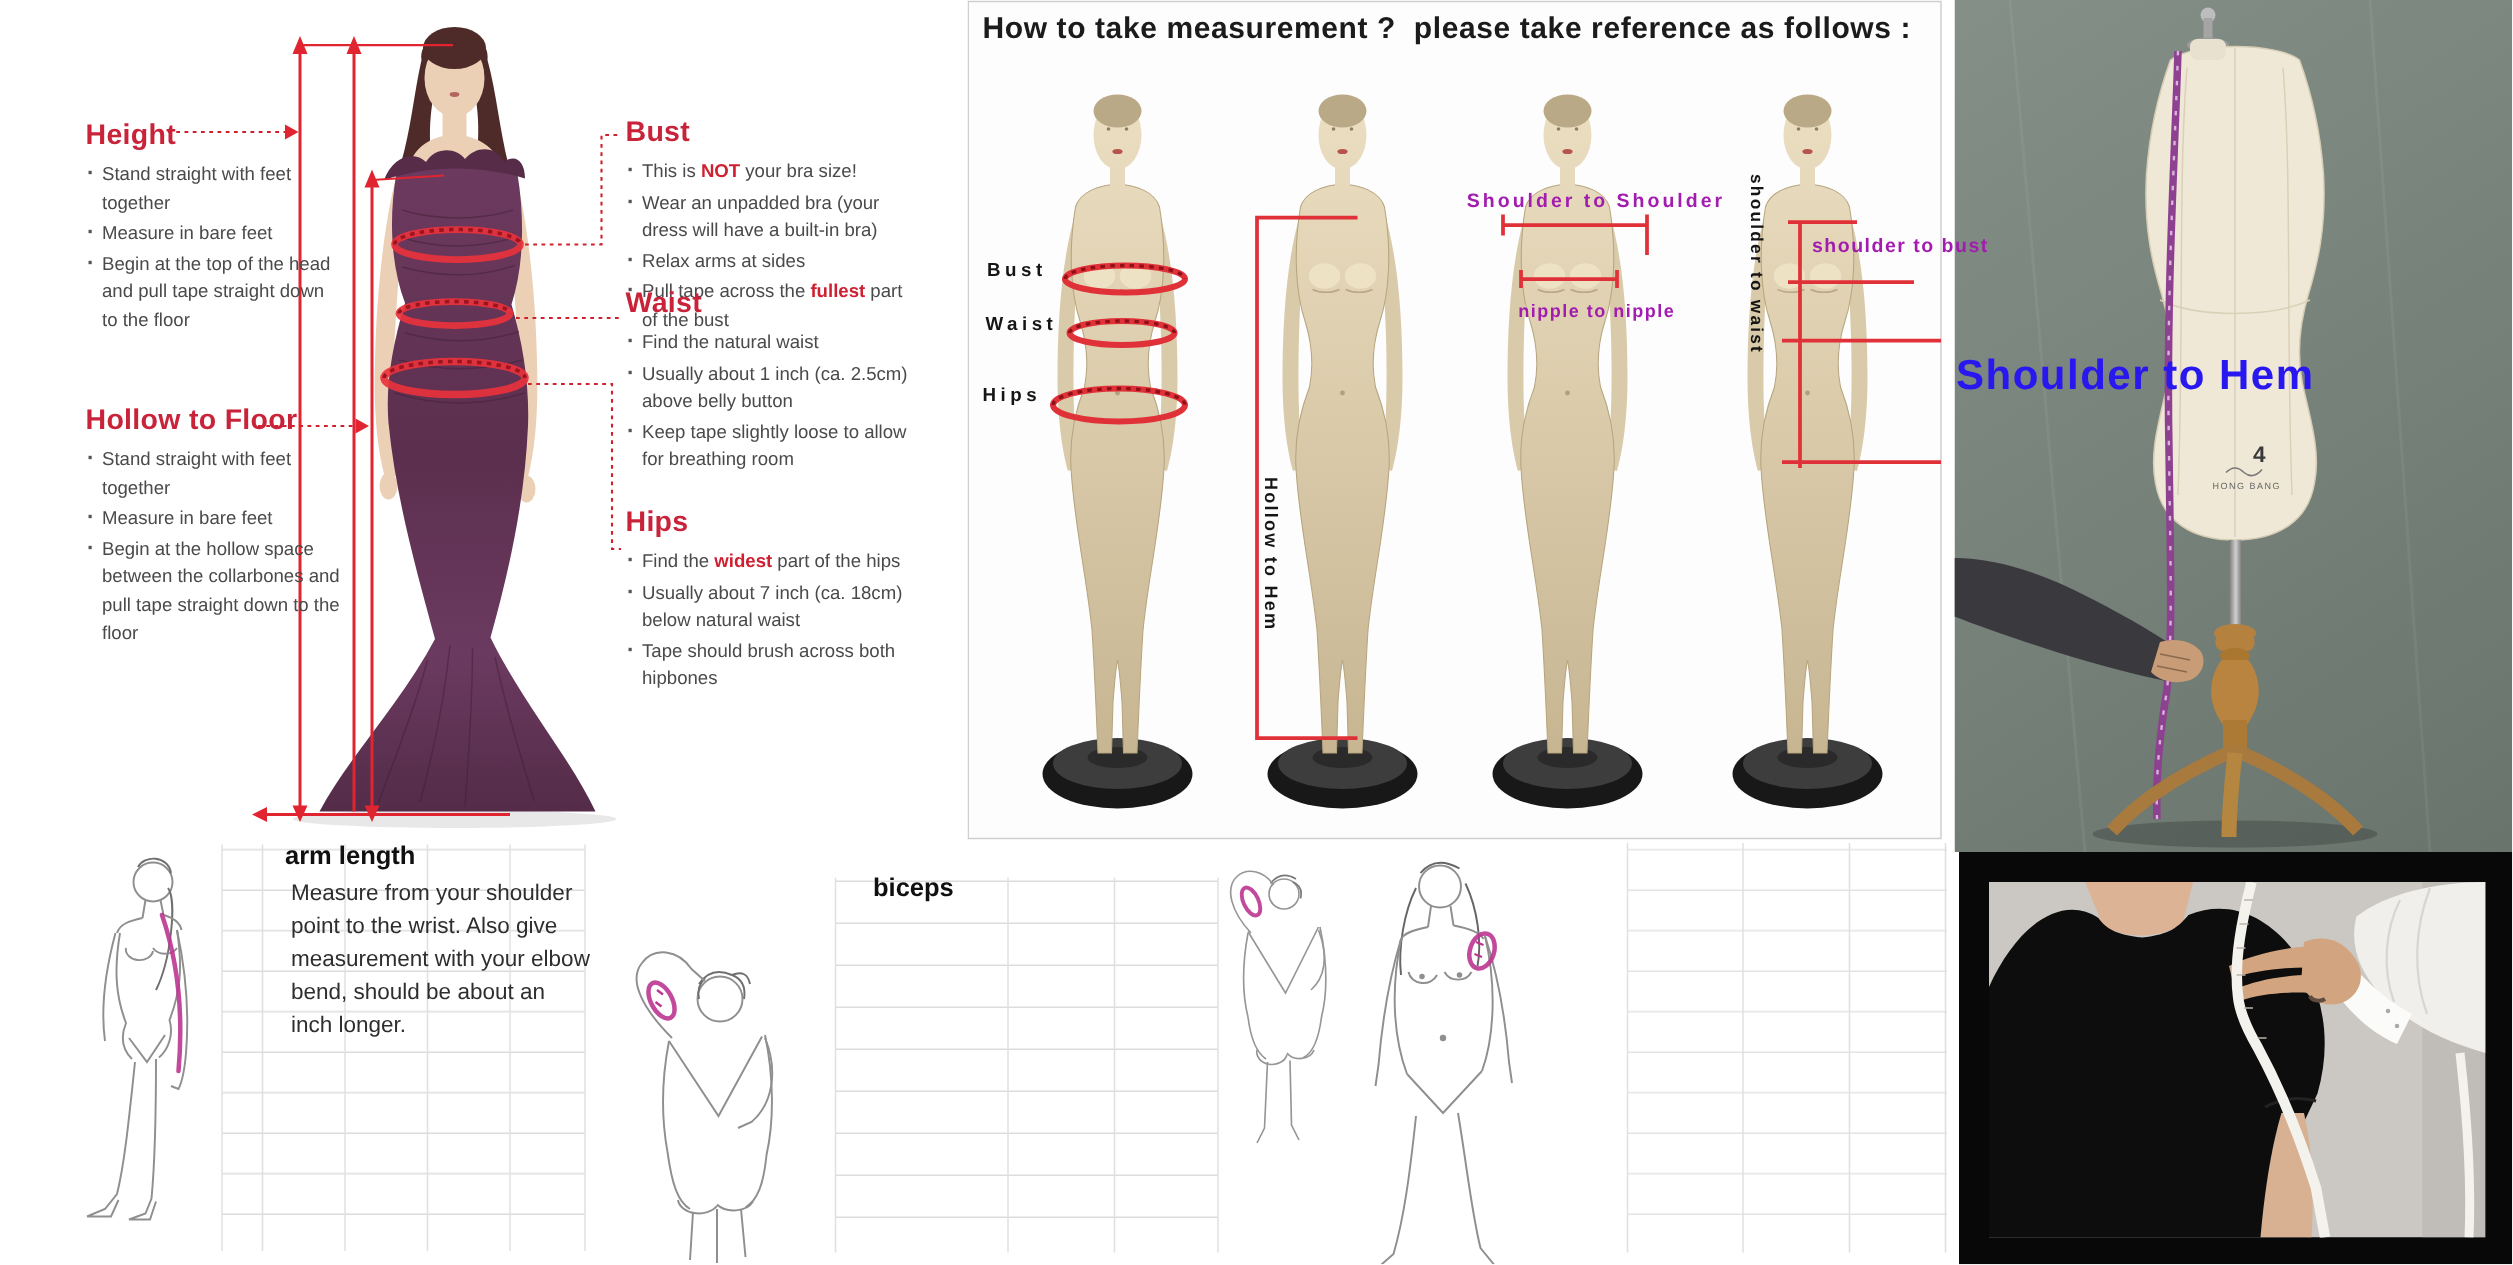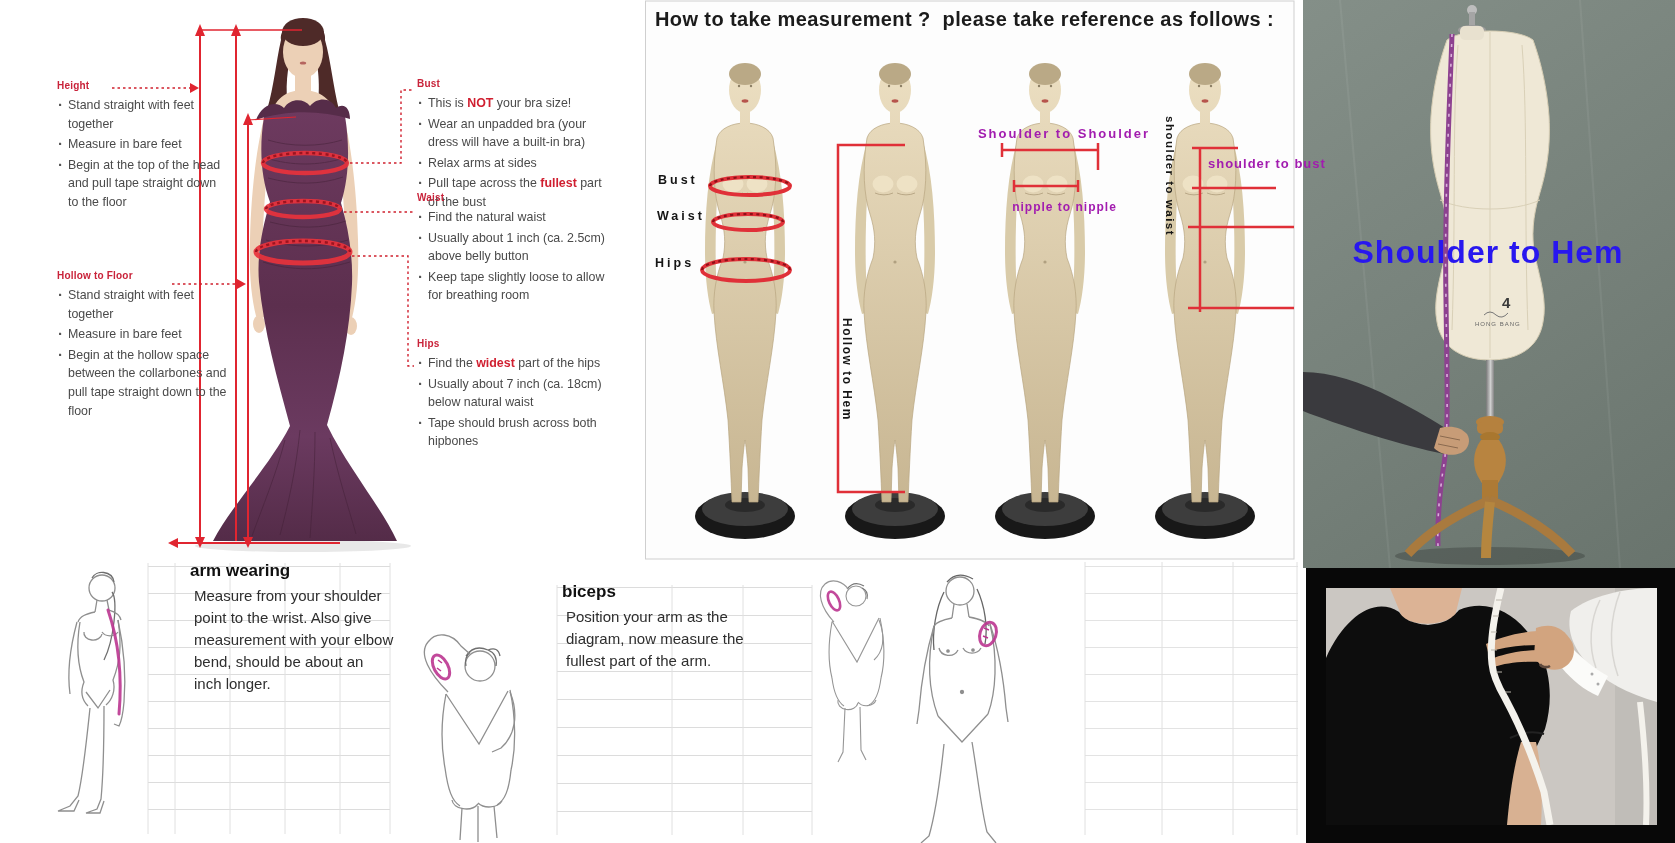--- a/index.html
+++ b/index.html
@@ -1,33 +1,33 @@
 <!DOCTYPE html>
 <html><head>
 <meta charset="utf-8">
 <style>
   html,body{margin:0;padding:0;background:#fff;}
   .canvas{position:relative;width:1675px;height:843px;overflow:hidden;background:#ffffff;
           font-family:"Liberation Sans", sans-serif;}
   .canvas svg{position:absolute;display:block;}
   .abs{position:absolute;}
   
-  .sec h3{margin:0 0 5px;font-size:10px;font-weight:bold;color:#c9233a;letter-spacing:.2px;}
+  .sec h3{margin:0 0 5px;font-size:19px;font-weight:bold;color:#c9233a;letter-spacing:.2px;}
   .bullets{list-style:none;margin:0;padding:0;}
   .bullets li{position:relative;padding-left:11px;font-size:12.4px;line-height:1.5;color:#4a4a4a;margin-bottom:2px;}
   .bullets li::before{content:"·";position:absolute;left:1px;top:-2px;color:#555;font-weight:bold;font-size:15px;}
   .em{color:#d01f30;font-weight:bold;}
   
   .mid-title{font-size:20px;font-weight:bold;color:#1b1b1b;letter-spacing:.4px;white-space:pre-wrap;}
   .mid-label{font-weight:bold;color:#151515;font-size:12.5px;letter-spacing:3px;}
   .mid-label-sm{font-weight:bold;color:#a21caf;font-size:12px;letter-spacing:1px;}
   .vtext{writing-mode:vertical-rl;font-weight:bold;color:#151515;font-size:12px;letter-spacing:1.5px;}
   .center{text-align:center;}
   
-  .blue-caption{font-size:32px;font-weight:800;color:#2817ef;letter-spacing:1px;text-align:center;}
+  .blue-caption{font-size:28px;font-weight:800;color:#2817ef;letter-spacing:1px;text-align:left;}
   
   .bsec h4{margin:0 0 3px;font-size:17px;font-weight:bold;color:#101010;}
   .bsec p{margin:4px;font-size:15px;line-height:1.47;color:#2e2e2e;}
 </style>
 </head>
 <body>
 
 <div class="canvas">
 
   <svg style="left:0;top:0" width="645" height="560" viewBox="0 0 645 560">
@@ -407,21 +407,20 @@
   <div class="abs mid-label" style="left:655px;top:256px">Hips</div>
   <div class="abs vtext" style="left:840px;top:318px;height:125px">Hollow to Hem</div>
   <div class="abs mid-label-sm center" style="left:968px;top:126px;width:192px;letter-spacing:2px;font-size:13px">Shoulder to Shoulder</div>
   <div class="abs mid-label-sm center" style="left:997px;top:200px;width:135px">nipple to nipple</div>
   <div class="abs mid-label-sm" style="left:1208px;top:156px;width:150px;font-size:13px">shoulder to bust</div>
   <div class="abs vtext" style="left:1164px;top:116px;height:140px;font-size:11.5px">shoulder to waist</div>
 
   <div class="abs blue-caption" style="left:1304px;top:234px;width:368px">Shoulder to Hem</div>
 
   <div class="abs bsec" style="left:190px;top:561px;width:208px">
-    <h4>arm wearing</h4>
+    <h4>arm length</h4>
     <p>Measure from your shoulder point to the wrist. Also give measurement with your elbow bend, should be about an inch longer.</p>
   </div>
-  <div class="abs bsec" style="left:562px;top:582px;width:212px">
+  <div class="abs bsec" style="left:582px;top:582px;width:212px">
     <h4>biceps</h4>
-    <p>Position your arm as the diagram, now measure the fullest part of the arm.</p>
   </div>
 
 </div>
 
 </body></html>

